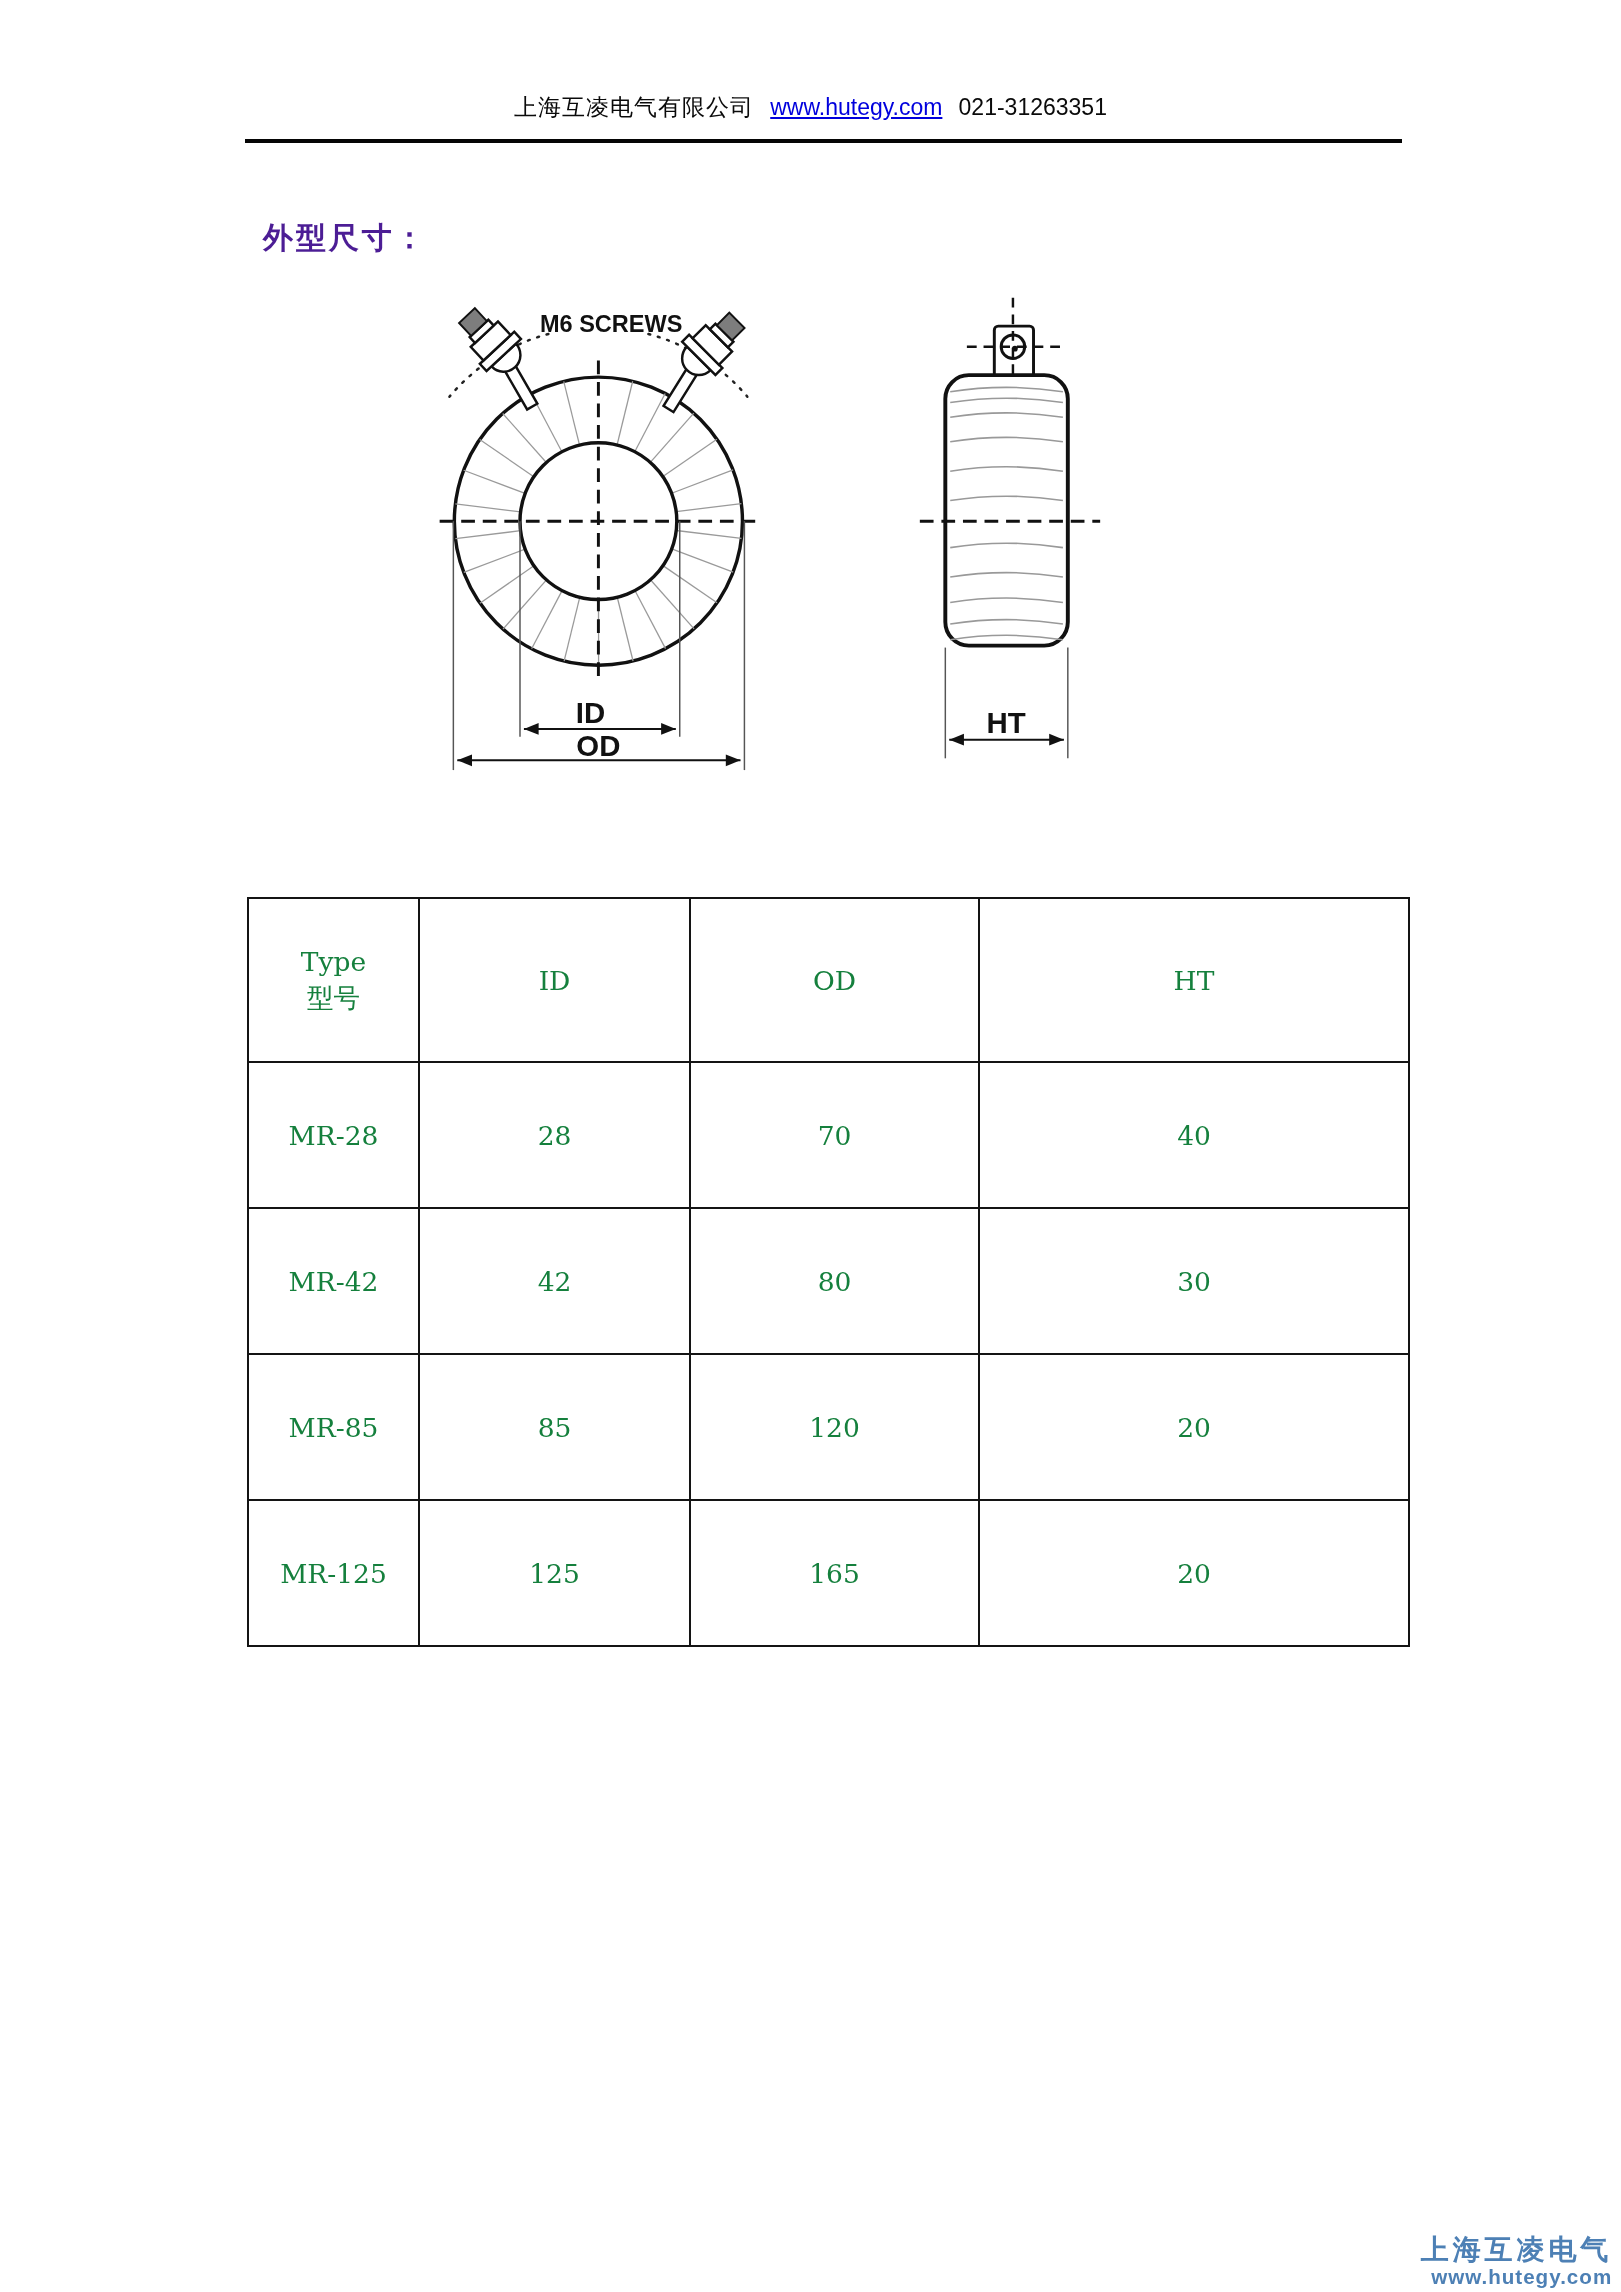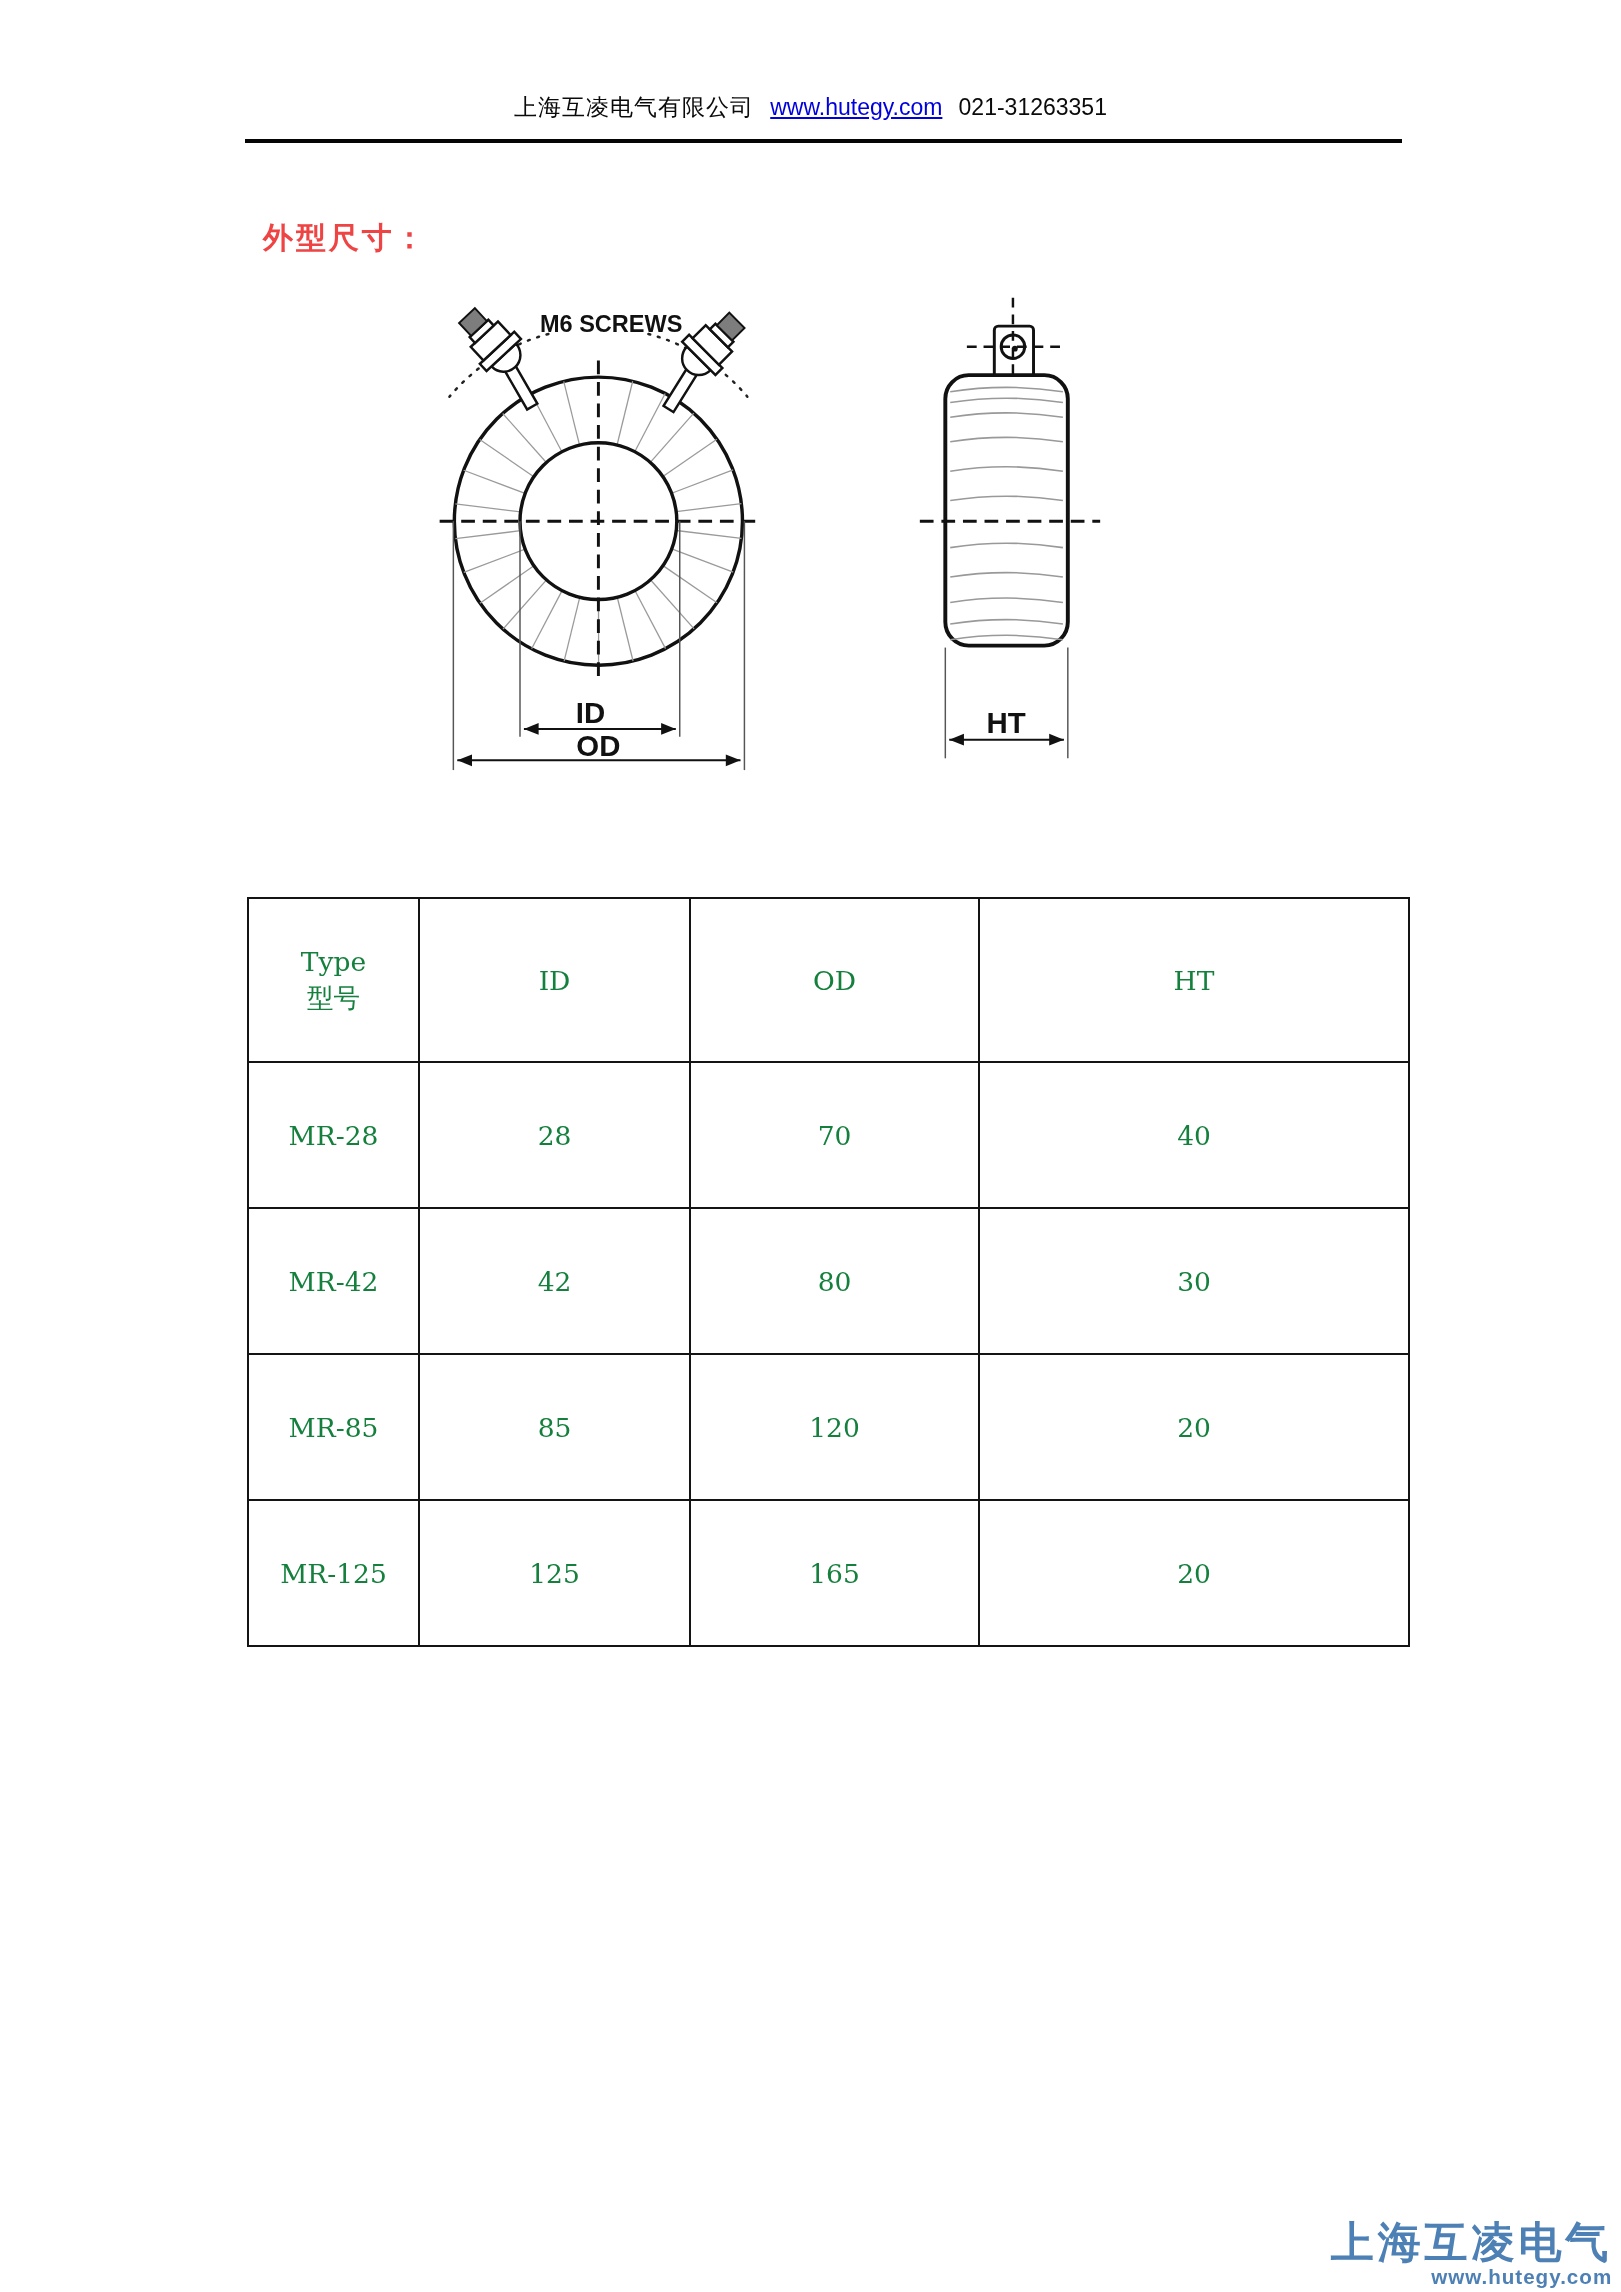--- a/index.html
+++ b/index.html
@@ -8,40 +8,40 @@
 
   
   .doc-header{position:absolute;top:92px;left:0;width:100%;text-align:center;
               font-size:23px;color:#0a0a0a;white-space:nowrap;}
   .hdr-company{letter-spacing:1px;}
   .hdr-link{text-decoration:underline;margin:0 9.8px;cursor:pointer;}
   .hdr-rule{position:absolute;top:139px;left:245px;width:1157px;height:3.9px;background:#050505;}
 
   
   .section-label{position:absolute;top:218px;left:263px;font-size:30px;font-weight:bold;
-                 color:#ef4444;letter-spacing:2.9px;}
+                 color:#4c1d95;letter-spacing:2.9px;}
 
   
   svg.diagram{position:absolute;left:412px;top:284px;}
   .dlabel{font-family:"Liberation Sans",sans-serif;font-weight:bold;font-size:24px;fill:#111;}
   .dimlabel{font-family:"Liberation Sans",sans-serif;font-weight:bold;font-size:30px;fill:#111;}
 
   
   .spec-table{position:absolute;left:247px;top:897px;border-collapse:collapse;table-layout:fixed;
               font-family:"DejaVu Serif","Liberation Serif",serif;font-size:26.5px;color:#15803d;
               border:2.9px solid #141414;}
   .spec-table th,.spec-table td{border:2px solid #141414;text-align:center;vertical-align:middle;
               font-weight:normal;padding:0;}
   .spec-table thead tr{height:164px;}
   .spec-table tbody tr{height:146px;}
   .type-hdr div{line-height:1.35;}
 
   
   .brand{position:absolute;right:8.8px;bottom:5.9px;text-align:right;line-height:1;}
-  .brand-name{font-size:43px;font-weight:bold;letter-spacing:3.9px;}
+  .brand-name{font-size:28px;font-weight:bold;letter-spacing:3.9px;}
   .brand-url{font-size:20.6px;font-weight:bold;letter-spacing:1px;margin-top:2.9px;}
 </style>
 </head>
 <body>
 
 <div class="page">
 
   <div class="doc-header">
     <span class="hdr-company">上海互凌电气有限公司</span>
     <a class="hdr-link" style="color: rgb(0, 0, 221);">www.hutegy.com</a>

